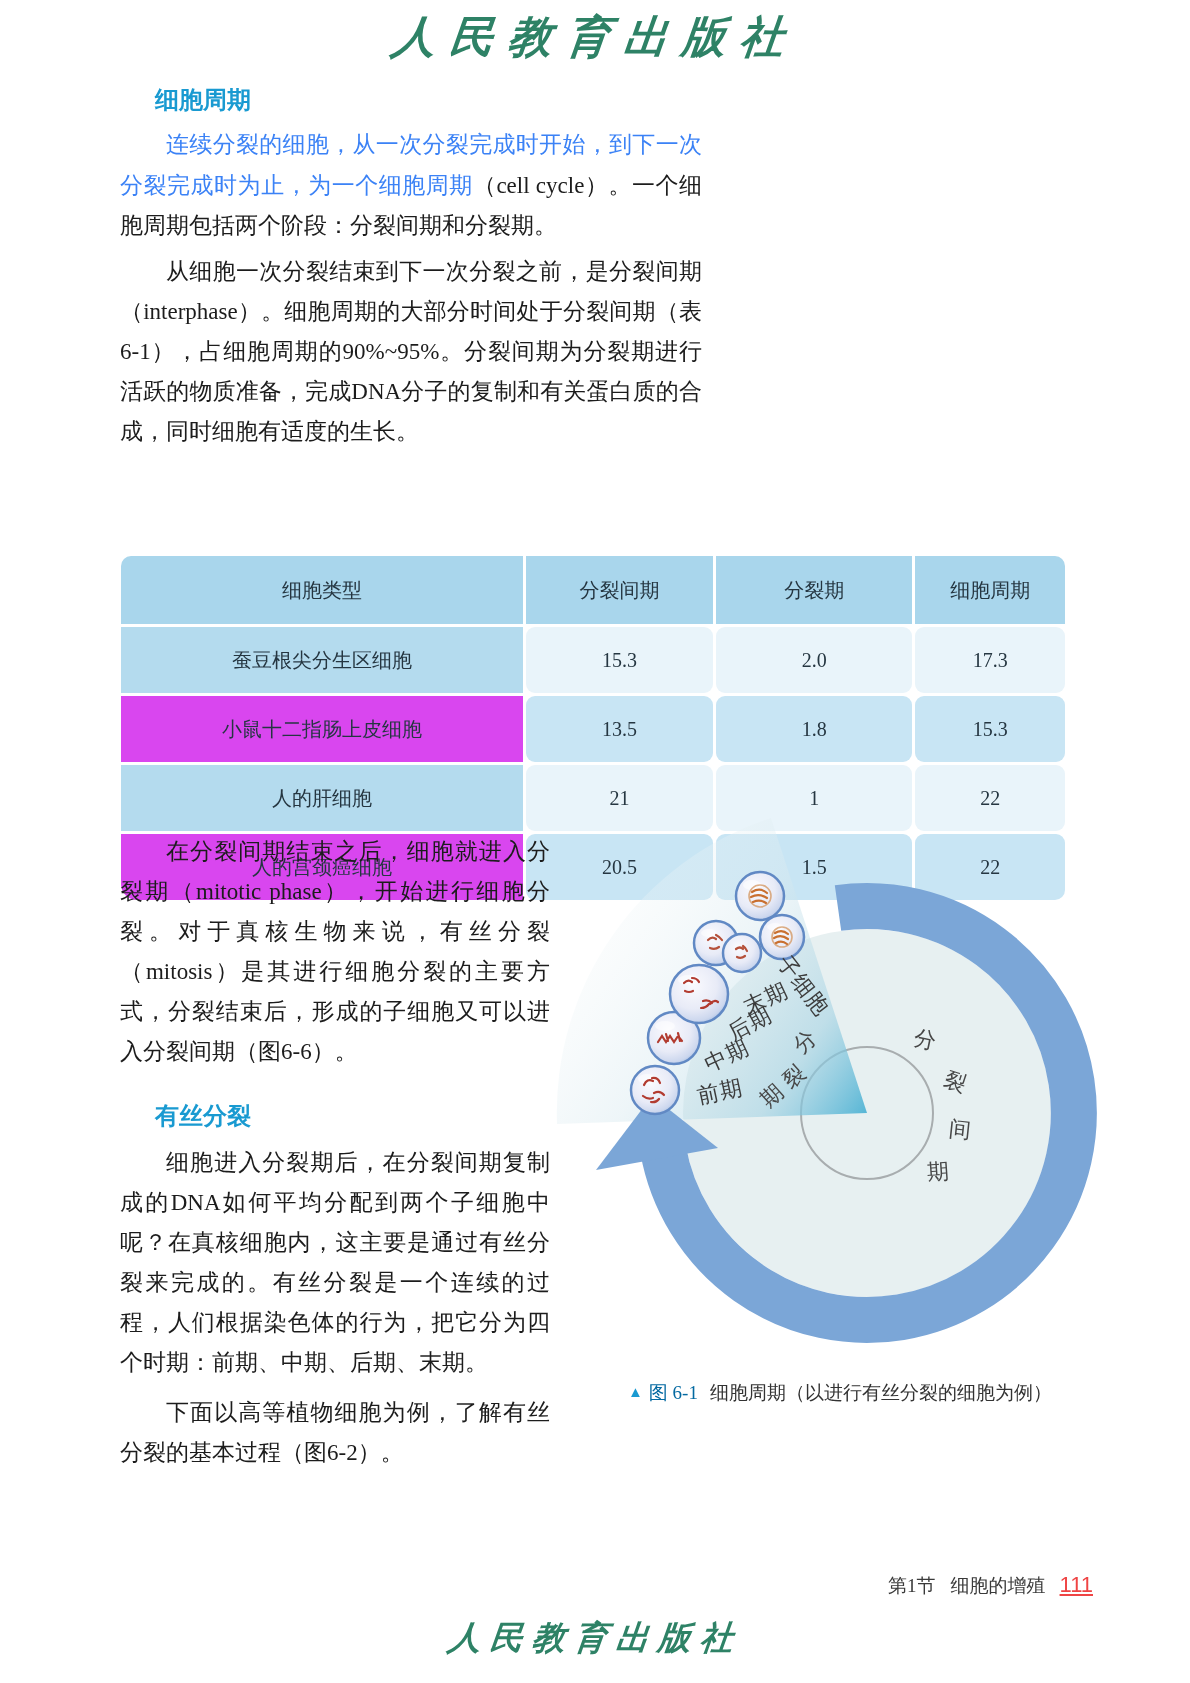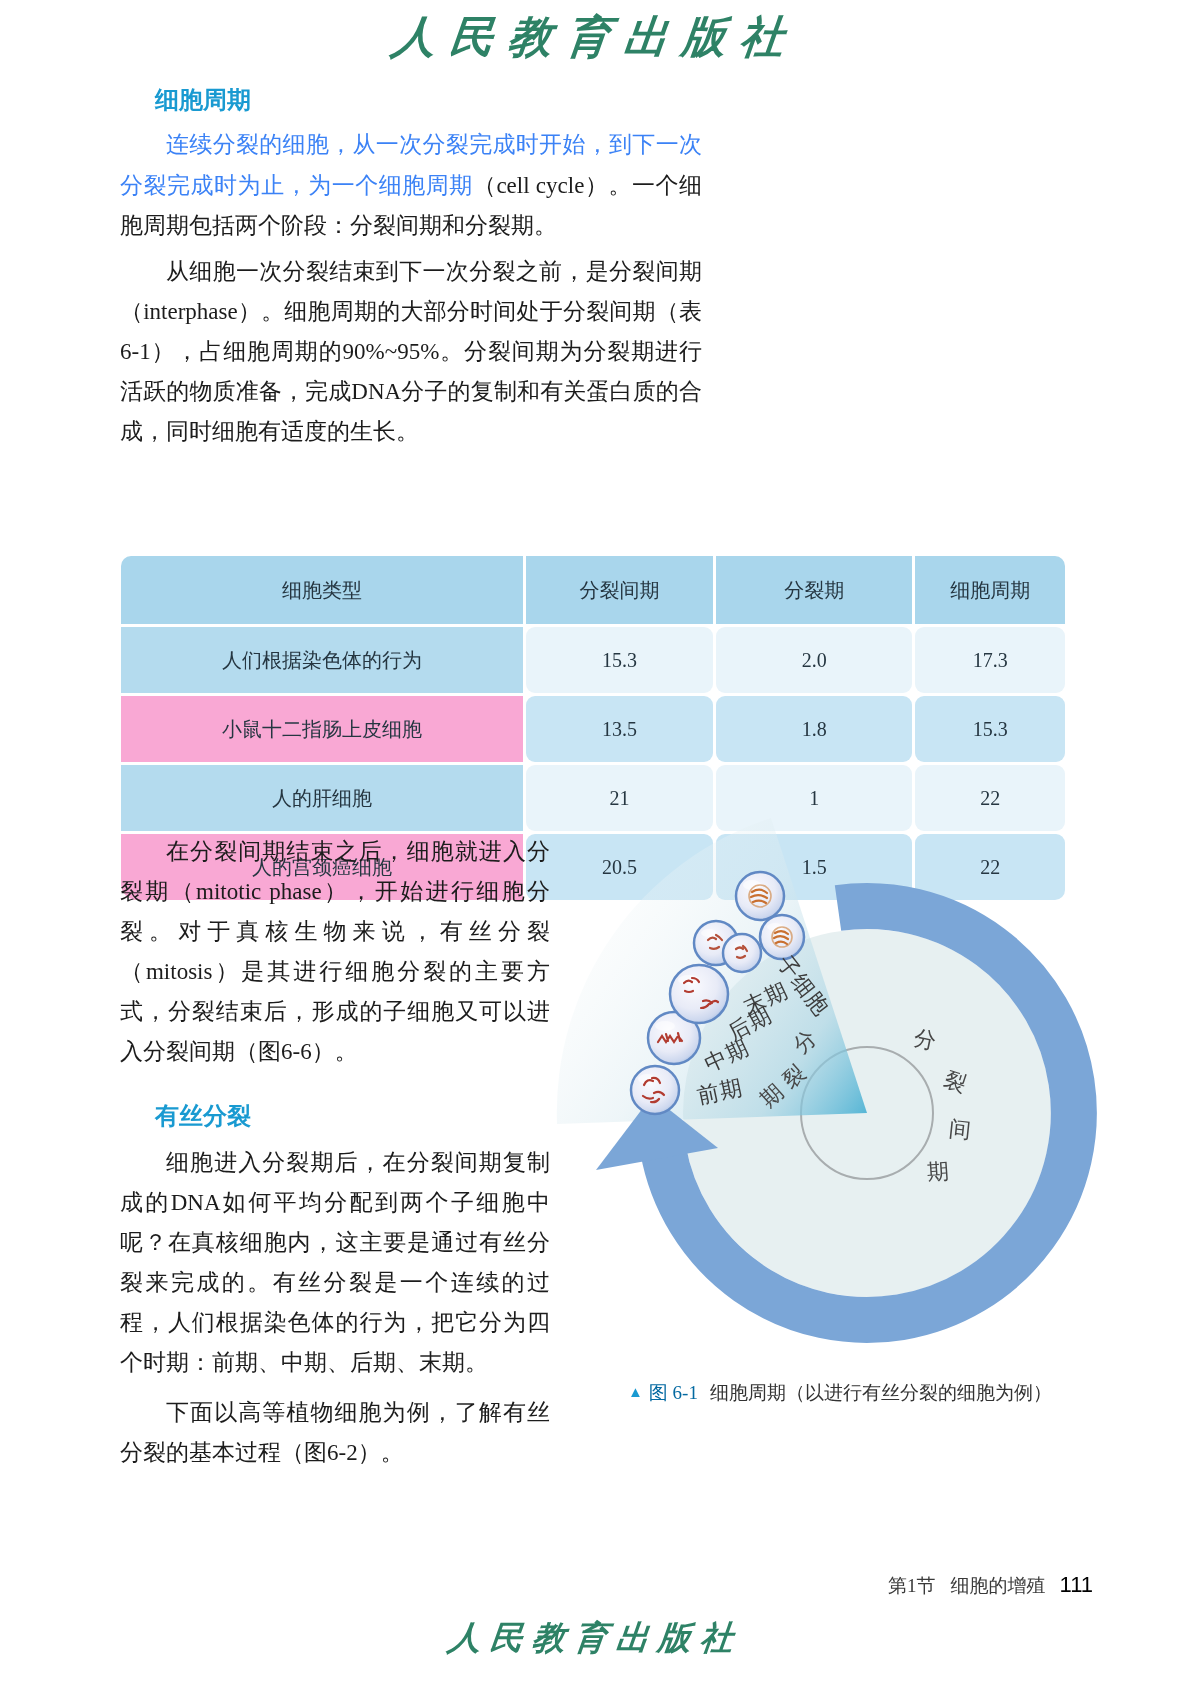--- a/index.html
+++ b/index.html
@@ -22,39 +22,39 @@
   
   .tcap{font-size:20px;color:#333;}
   .tcap .marker{color:#199ad1;font-size:15px;vertical-align:2px;}
   .tcap .tlabel{color:#199ad1;margin:0 14px 0 6px;}
   
   table.cycle{border-collapse:separate;border-spacing:3px;width:950px;
               font-size:20px;color:#253641;}
   table.cycle td,table.cycle th{height:34px;text-align:center;font-weight:normal;padding:16px;}
   table.cycle th{height:36px;background:#a9d6ec;}
   td.c1{background:#b4dbee;}
-  tr.alt td.c1{background:#f9a8d4;}
+  tr.alt td.c1{background:#d946ef;}
   td.d{background:#e9f4fa;border-radius:9px;}
   tr.alt td.d{background:#c8e5f4;}
   th.tl{border-top-left-radius:10px;} th.tr{border-top-right-radius:10px;}
   tr.last td.c1{border-bottom-left-radius:16px;}
   tr.last td:last-child{border-bottom-right-radius:10px;}
   
   #figure{left:555px;top:785px;width:580px;height:600px;}
   #figure svg{position:absolute;left:0;top:0;}
   .stage{position:absolute;font-size:22px;color:#3c3c3c;white-space:nowrap;
          transform-origin:center center;letter-spacing:1px;}
   .stage-ch{position:absolute;font-size:22px;color:#474747;}
   .figcap{font-size:19px;color:#333;}
   .figcap .marker{color:#199ad1;font-size:15px;vertical-align:2px;}
   .figcap .flabel{color:#0369a1;margin:0 12px 0 6px;}
   
   .footer{right:97px;top:1572px;font-size:19px;color:#3a3a3a;}
-  .footer .pnum{font-size:22px;color:#000000;margin-left:14px;
-                font-family:"Liberation Sans","DejaVu Sans",sans-serif;}
+  .footer .pnum{font-size:22px;color:#ef4444;margin-left:14px;
+                font-family:"Liberation Sans","DejaVu Sans",sans-serif;text-decoration:underline;}
   .footer .chap{margin-left:15px;}
 </style>
 </head>
 <body>
 
 <div id="page">
 
   <div class="abs logo logo-top">人民教育出版社</div>
 
   <div class="abs blue-head" style="left:155px;top:84px;">细胞周期</div>
@@ -72,21 +72,21 @@
         <col style="width:16%">
       </colgroup>
     <tbody>
         <tr>
       <th class="tl">细胞类型</th>
       <th>分裂间期</th>
       <th>分裂期</th>
       <th class="tr">细胞周期</th>
     </tr>
     <tr>
-      <td class="c1">人们根据染色体的行为</td>
+      <td class="c1">蚕豆根尖分生区细胞</td>
       <td class="d">15.3</td>
       <td class="d">2.0</td>
       <td class="d">17.3</td>
     </tr>
     <tr class="alt">
       <td class="c1">小鼠十二指肠上皮细胞</td>
       <td class="d">13.5</td>
       <td class="d">1.8</td>
       <td class="d">15.3</td>
     </tr>

